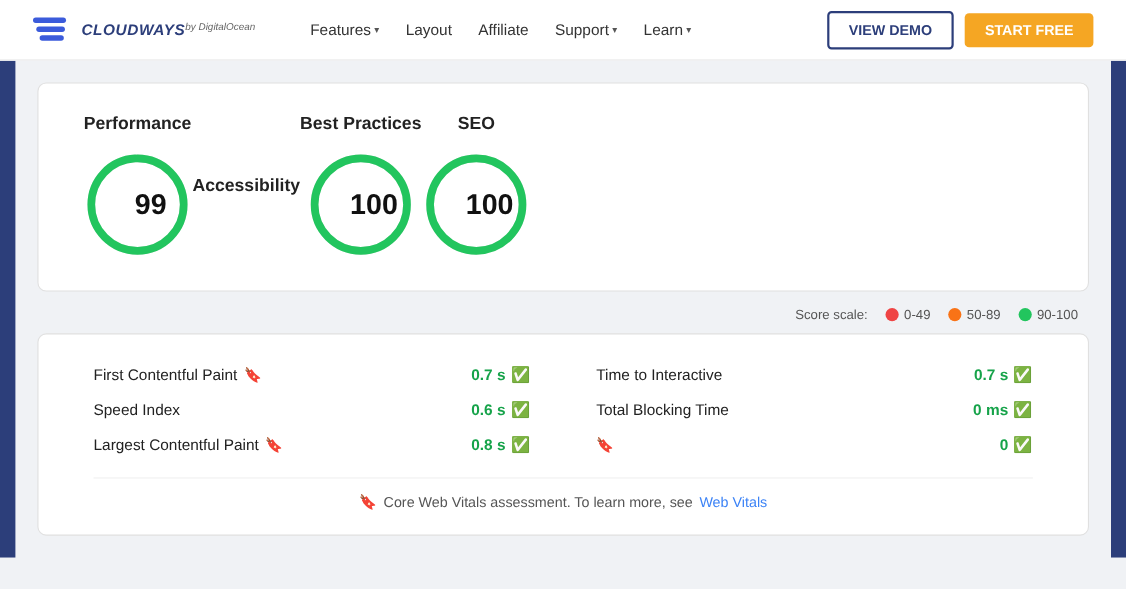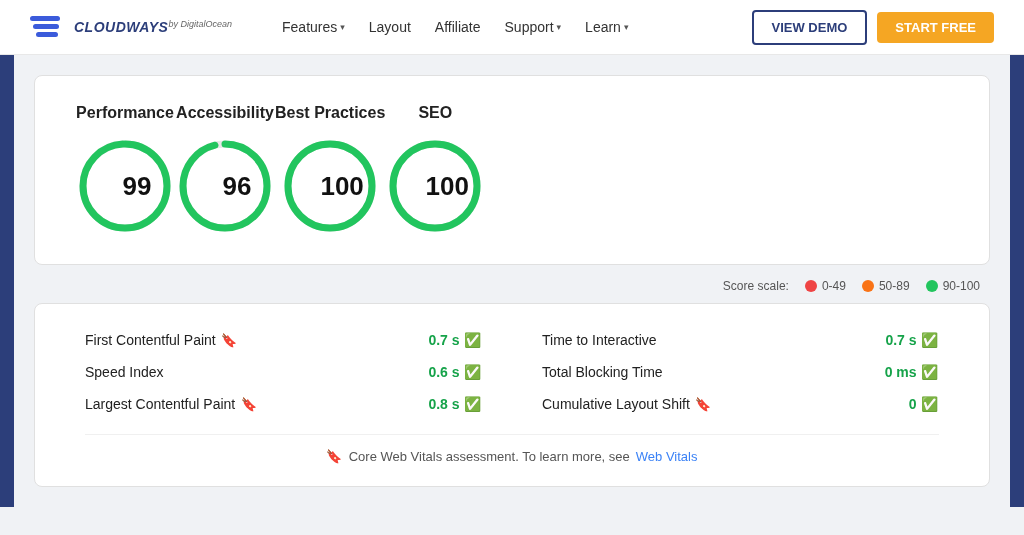--- a/index.html
+++ b/index.html
@@ -313,27 +313,20 @@
     <div class="circle-container">
       <svg width="100" height="100" viewBox="0 0 100 100">
         <circle class="circle-bg" cx="50" cy="50" r="42"></circle>
         <circle class="circle-fill" cx="50" cy="50" r="42" stroke-dasharray="263.89378290154264" stroke-dashoffset="2.638937829015447"></circle>
       </svg>
       <div class="circle-number">99</div>
     </div>
   </div>
           <div class="score-item">
     <div class="score-label">Accessibility</div>
-    <div class="circle-container">
-      <svg width="100" height="100" viewBox="0 0 100 100">
-        <circle class="circle-bg" cx="50" cy="50" r="42"></circle>
-        <circle class="circle-fill" cx="50" cy="50" r="42" stroke-dasharray="263.89378290154264" stroke-dashoffset="10.555751316061702"></circle>
-      </svg>
-      <div class="circle-number">96</div>
-    </div>
   </div>
           <div class="score-item">
     <div class="score-label">Best Practices</div>
     <div class="circle-container">
       <svg width="100" height="100" viewBox="0 0 100 100">
         <circle class="circle-bg" cx="50" cy="50" r="42"></circle>
         <circle class="circle-fill" cx="50" cy="50" r="42" stroke-dasharray="263.89378290154264" stroke-dashoffset="0"></circle>
       </svg>
       <div class="circle-number">100</div>
     </div>
@@ -413,21 +406,20 @@
       <span>Largest Contentful Paint</span>
       <span class="metric-bookmark">🔖</span>
     </div>
     <div class="metric-value">
       <span>0.8 s</span>
       <span class="check-icon">✅</span>
     </div>
   </div>
             <div class="metric-row">
     <div class="metric-name">
-      <span>Cumulative Layout Shift</span>
       <span class="metric-bookmark">🔖</span>
     </div>
     <div class="metric-value">
       <span>0</span>
       <span class="check-icon">✅</span>
     </div>
   </div>
           </div>
         <div class="metrics-footer">
           <span class="footer-bookmark">🔖</span>

